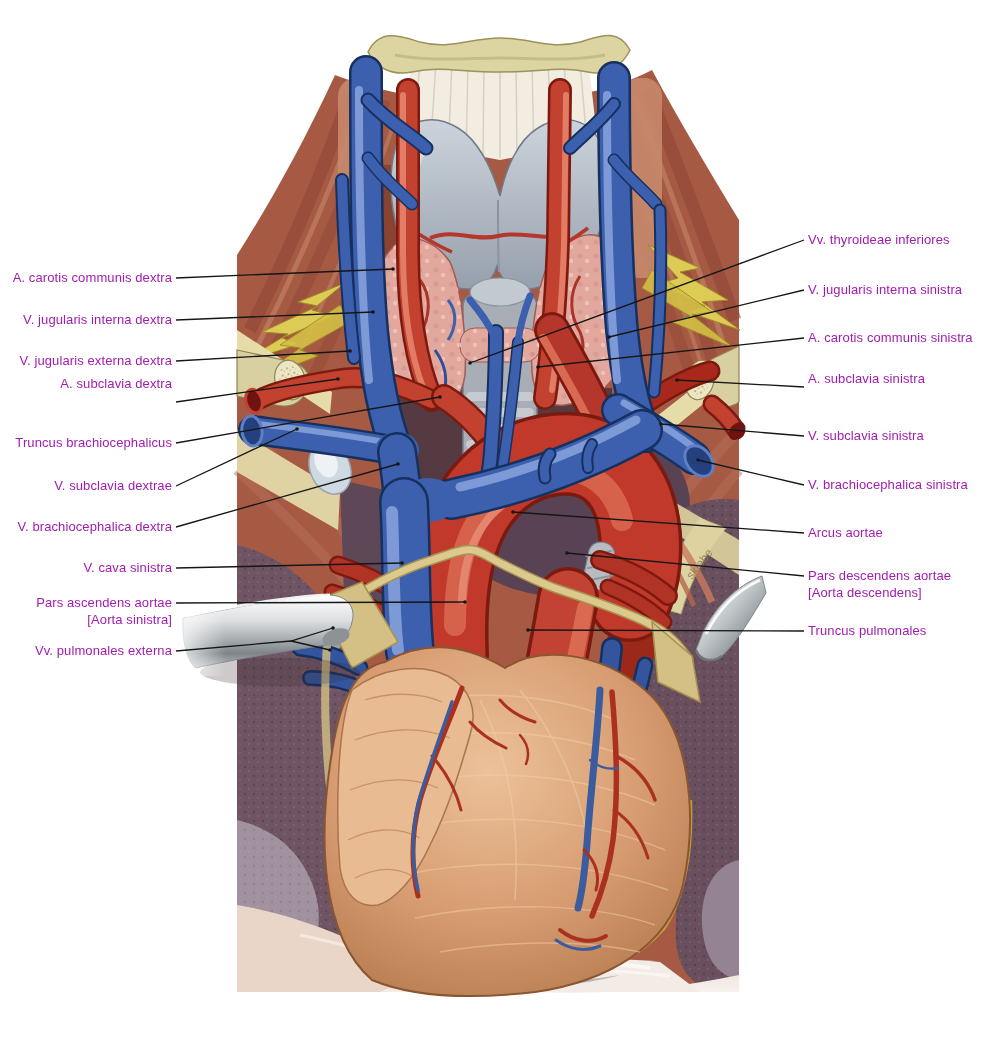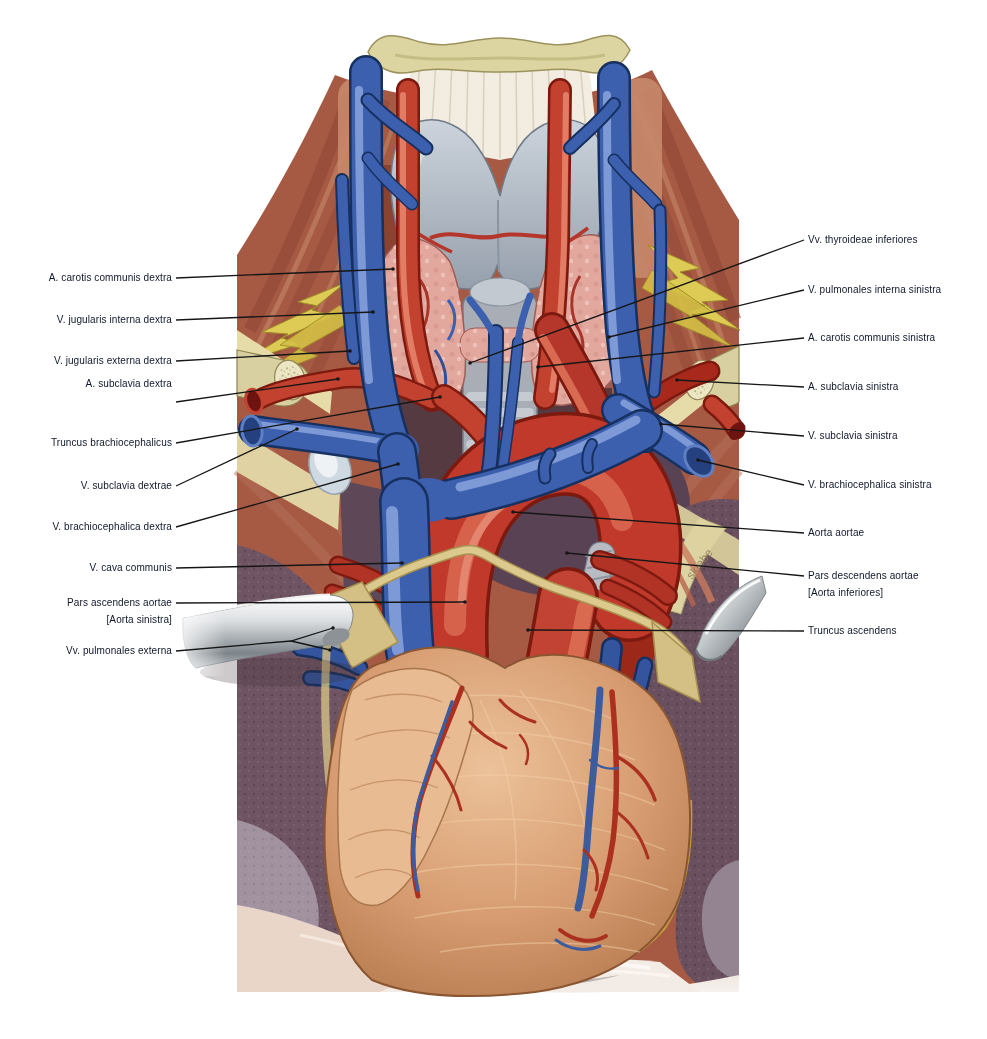--- a/index.html
+++ b/index.html
@@ -1,20 +1,20 @@
 <!DOCTYPE html>
 <html><head>
 <meta charset="utf-8">
 <style>
   html,body{margin:0;padding:0;background:#fff;}
   .stage{position:relative;width:987px;height:1039px;background:#fff;overflow:hidden;
          font-family:"Liberation Sans","DejaVu Sans",sans-serif;}
   .art,.leads{position:absolute;left:0;top:0;}
   .leads{pointer-events:none;}
-  .lbl{position:absolute;font-size:10px;line-height:17px;color:#0f172a;letter-spacing:.1px;}
+  .lbl{position:absolute;font-size:13px;line-height:17px;color:#a21caf;letter-spacing:.1px;}
   .lbl span{display:block;white-space:nowrap;}
   .lbl span:empty{display:none;}
   .lbl.left{right:815px;text-align:right;}
   .lbl.right{left:808px;text-align:left;}
 </style>
 </head>
 <body>
 
 <div class="stage">
 
@@ -453,54 +453,54 @@
   <div class="lbl left" style="top:434px">
         <span>Truncus brachiocephalicus</span>
       </div>
   <div class="lbl left" style="top:477px">
         <span>V. subclavia dextrae</span>
       </div>
   <div class="lbl left" style="top:518px">
         <span>V. brachiocephalica dextra</span>
       </div>
   <div class="lbl left" style="top:559px">
-        <span>V. cava communis</span>
+        <span>V. cava sinistra</span>
       </div>
   <div class="lbl left" style="top:594px">
         <span>Pars ascendens aortae</span>
         <span>[Aorta sinistra]</span>
       </div>
   <div class="lbl left" style="top:642px">
         <span>Vv. pulmonales externa</span>
       </div>
 </div>
 <div>
   <div class="lbl right" style="top:231px">
         <span>Vv. thyroideae inferiores</span>
       </div>
   <div class="lbl right" style="top:281px">
-        <span>V. pulmonales interna sinistra</span>
+        <span>V. jugularis interna sinistra</span>
       </div>
   <div class="lbl right" style="top:329px">
         <span>A. carotis communis sinistra</span>
       </div>
-  <div class="lbl right" style="top:378px">
+  <div class="lbl right" style="top:370px">
         <span>A. subclavia sinistra</span>
       </div>
   <div class="lbl right" style="top:427px">
         <span>V. subclavia sinistra</span>
       </div>
   <div class="lbl right" style="top:476px">
         <span>V. brachiocephalica sinistra</span>
       </div>
   <div class="lbl right" style="top:524px">
-        <span>Aorta aortae</span>
+        <span>Arcus aortae</span>
       </div>
   <div class="lbl right" style="top:567px">
         <span>Pars descendens aortae</span>
-        <span>[Aorta inferiores]</span>
+        <span>[Aorta descendens]</span>
       </div>
   <div class="lbl right" style="top:622px">
-        <span>Truncus ascendens</span>
+        <span>Truncus pulmonales</span>
       </div>
 </div>
 
 </div>
 
 </body></html>

